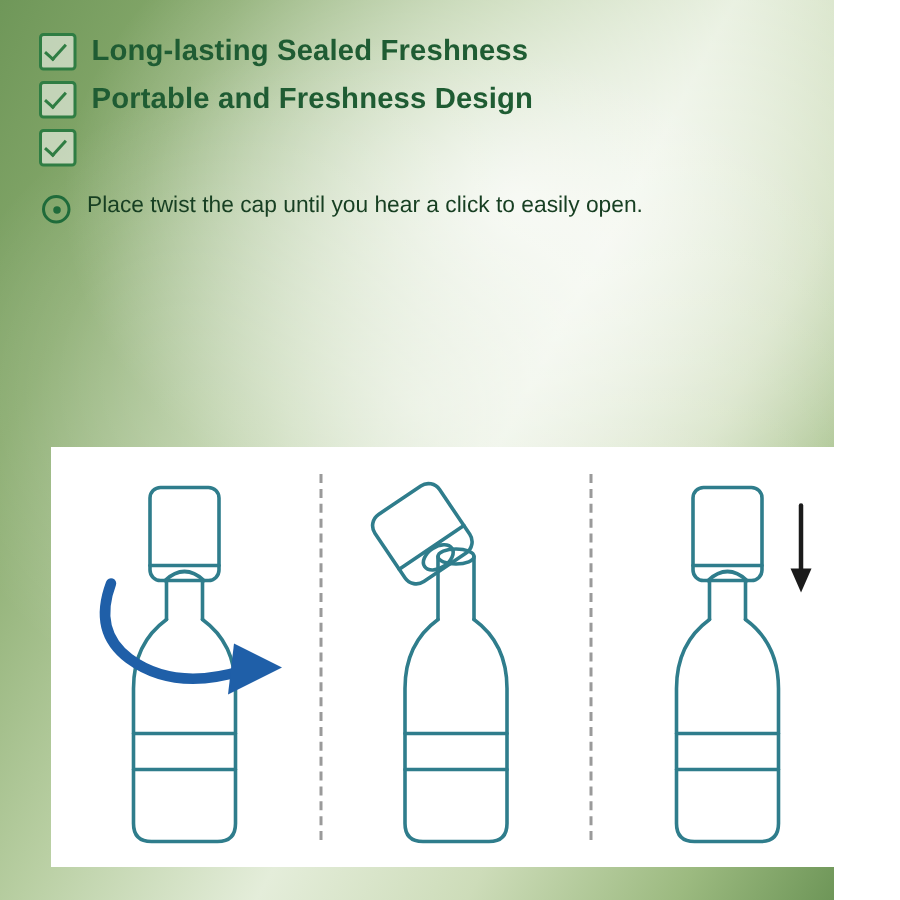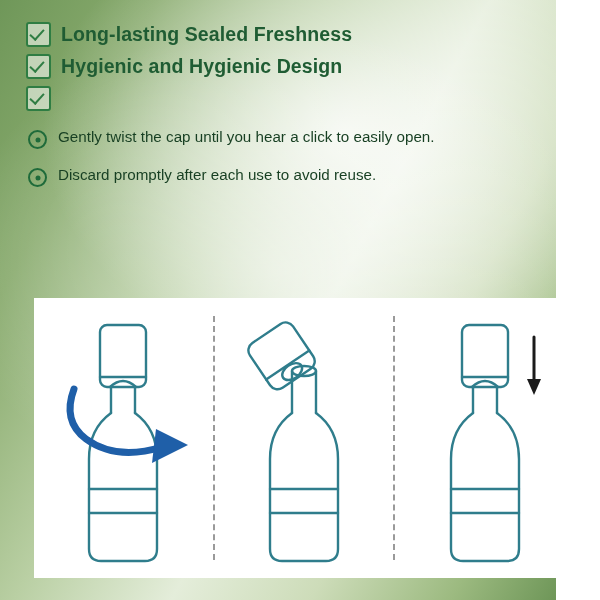--- a/index.html
+++ b/index.html
@@ -146,35 +146,31 @@
 
   <div class="content">
 
     <div class="features">
       <div class="feature-row">
         <span class="check-box"></span>
         <span class="feature-text">Long-lasting Sealed Freshness</span>
       </div>
       <div class="feature-row">
         <span class="check-box"></span>
-        <span class="feature-text">Hygienic and Hygienic Design</span>
+        <span class="feature-text">Portable and Freshness Design</span>
       </div>
       <div class="feature-row">
         <span class="check-box"></span>
       </div>
     </div>
 
     <div class="instructions">
       <div class="inst-row">
         <span class="bullet"></span>
-        <span class="inst-text">Gently twist the cap until you hear a click to easily open.</span>
-      </div>
-      <div class="inst-row">
-        <span class="bullet"></span>
-        <span class="inst-text">Discard promptly after each use to avoid reuse.</span>
+        <span class="inst-text">Place twist the cap until you hear a click to easily open.</span>
       </div>
     </div>
 
   </div>
 
   <div class="panel">
     <div class="panel-inner">
 
       <div class="step">
         <svg class="fig" width="170" height="270" viewBox="0 0 170 270">

